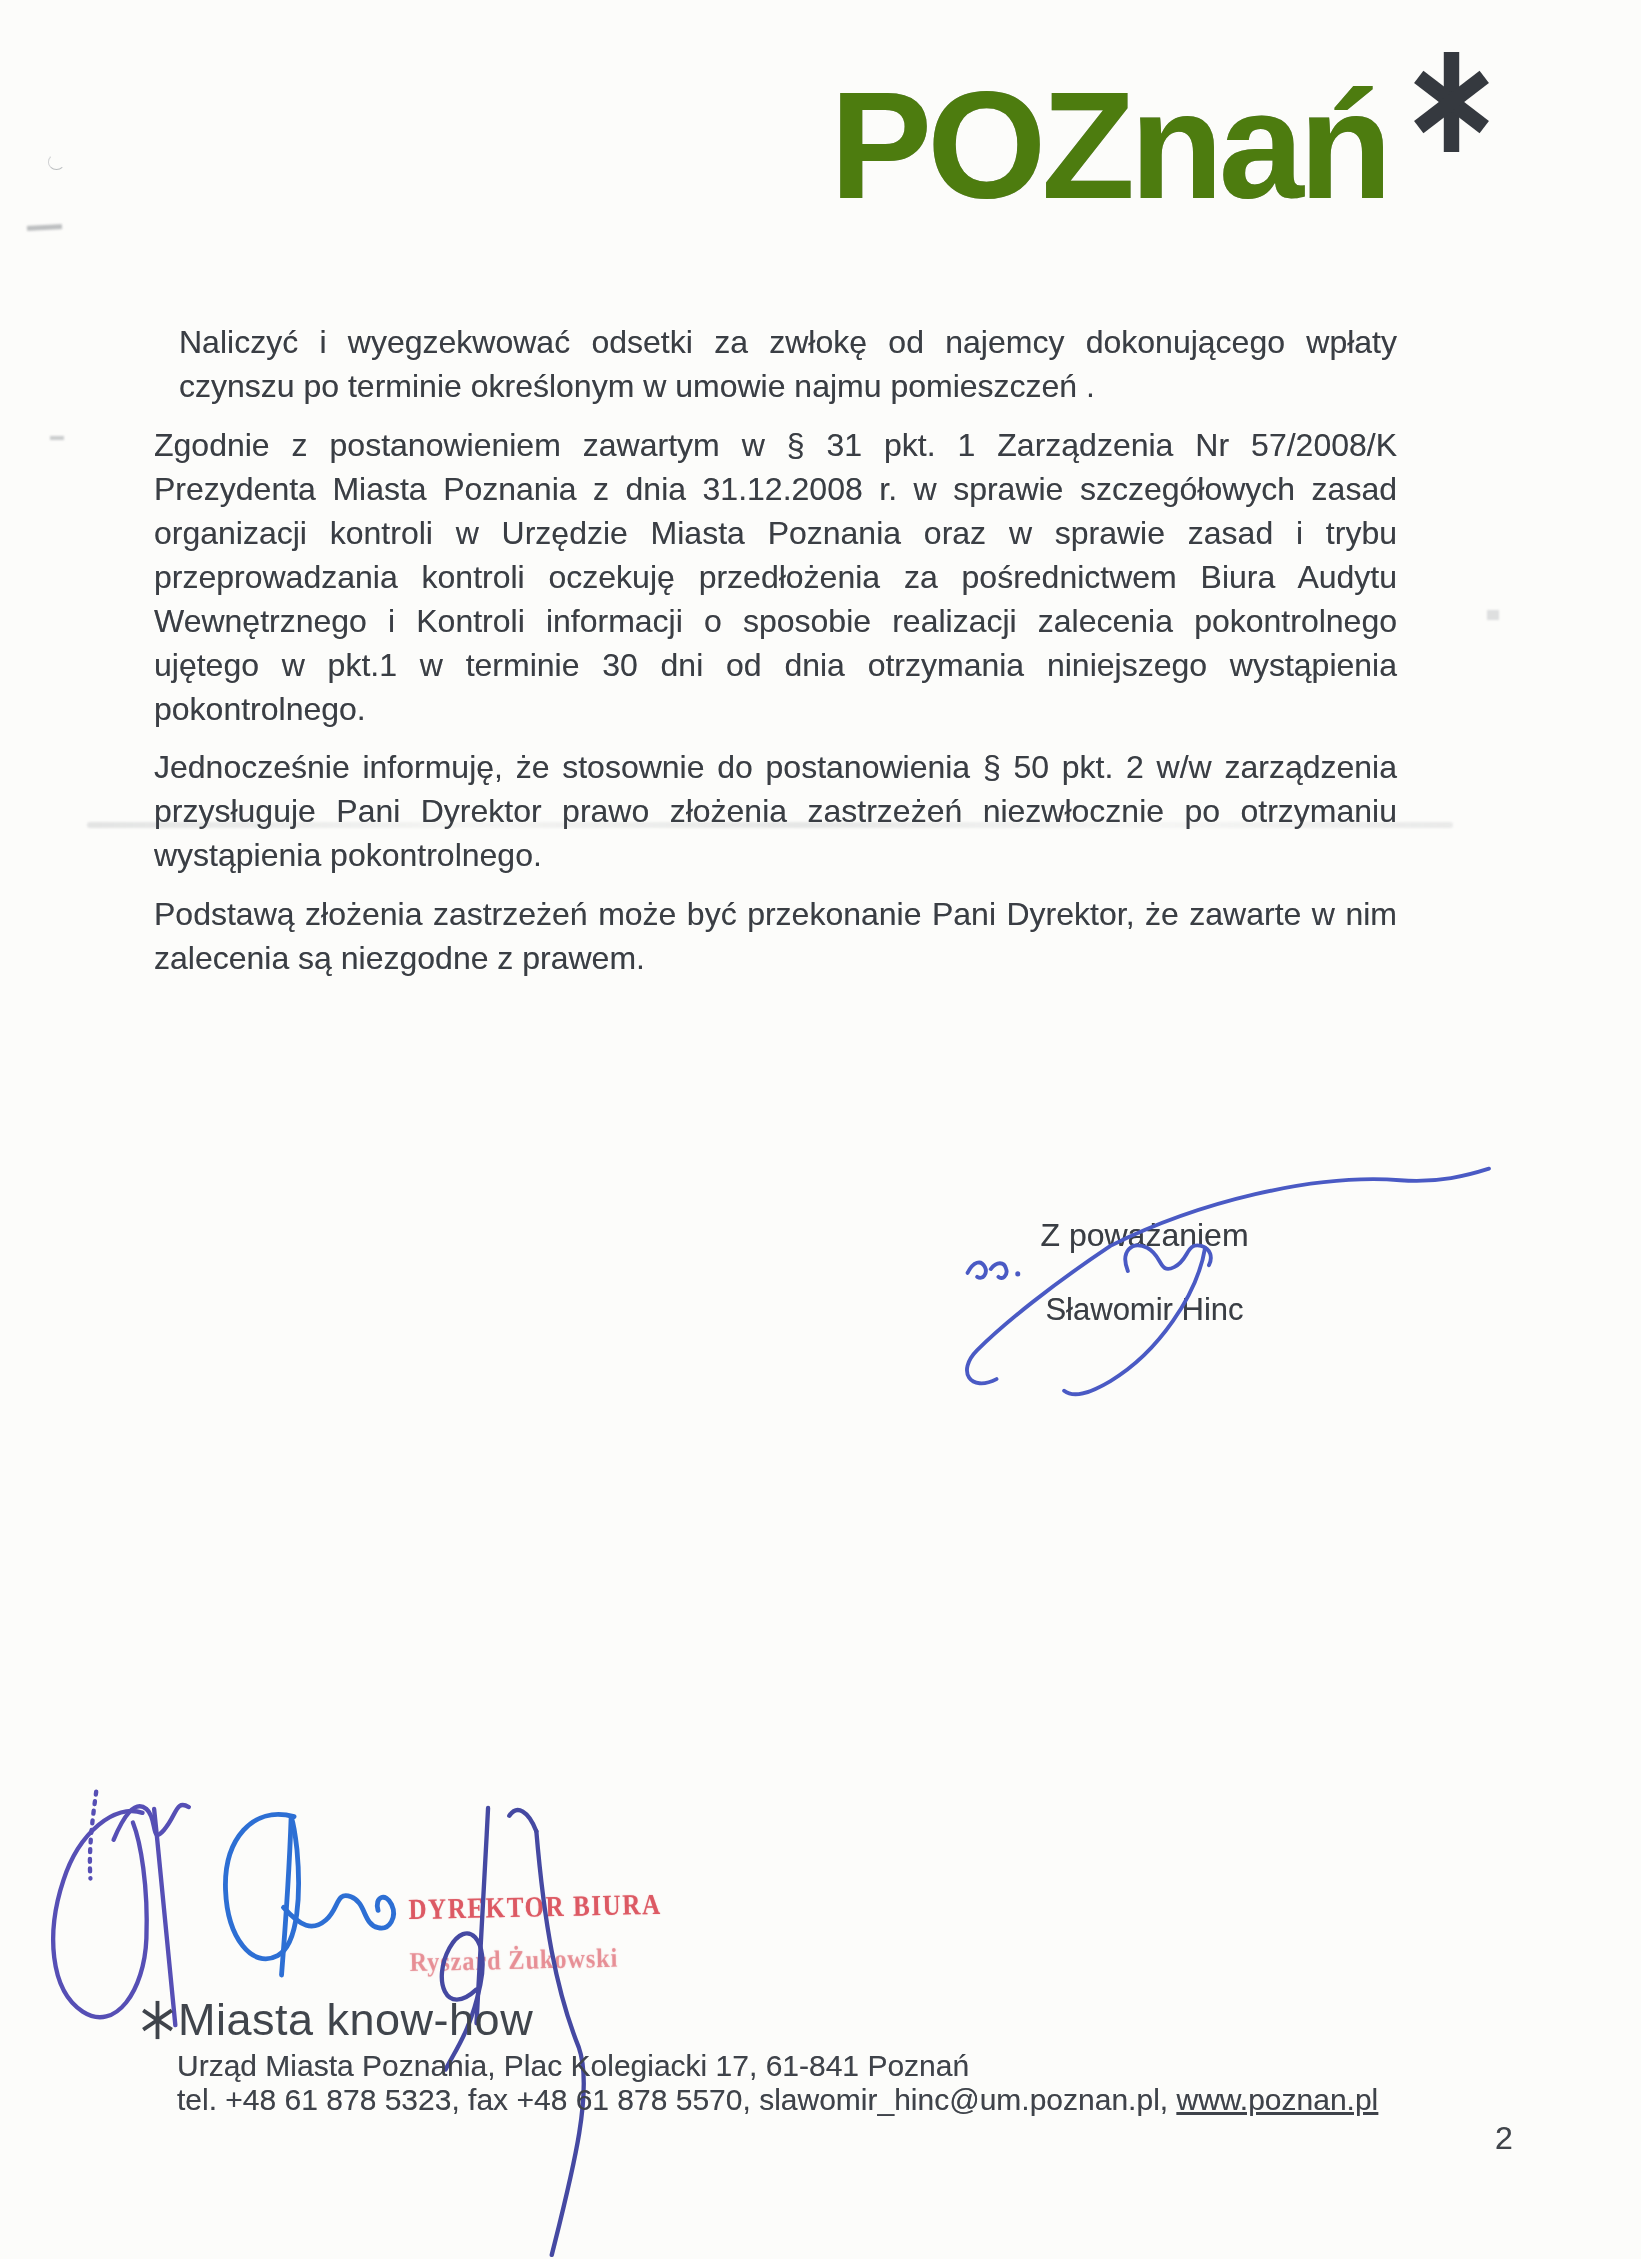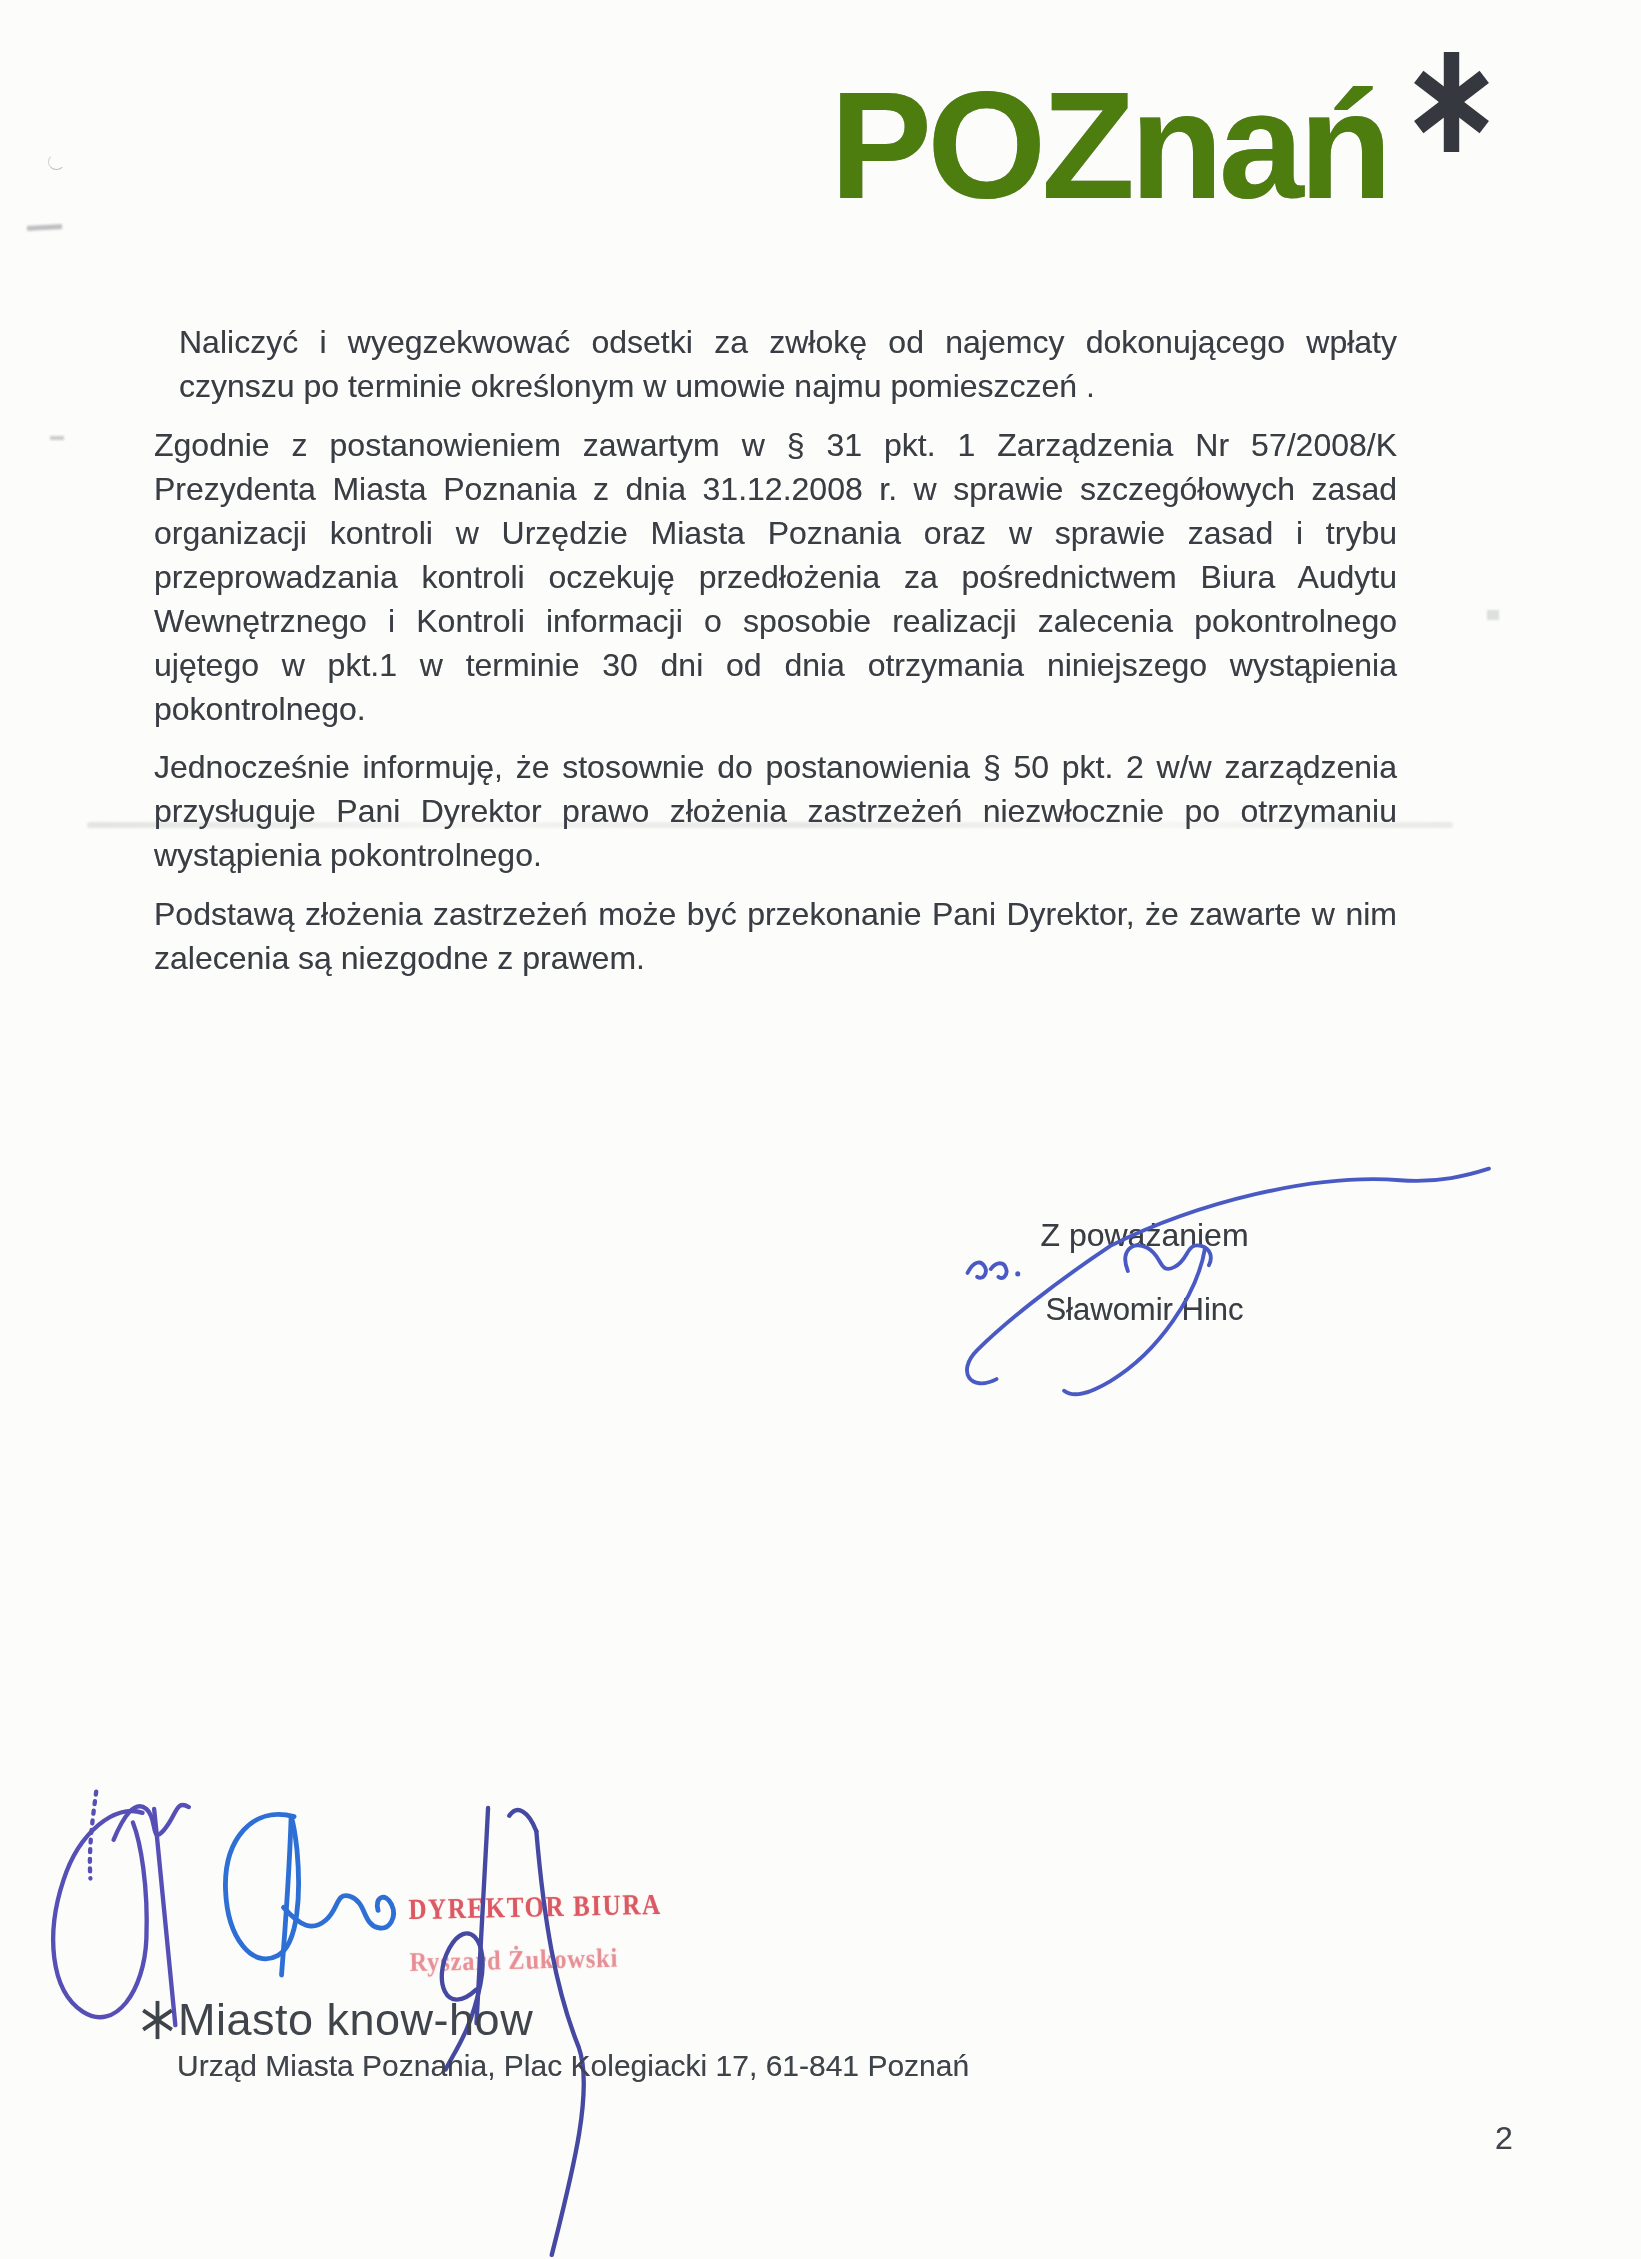--- a/index.html
+++ b/index.html
@@ -163,22 +163,23 @@
 
   <div class="brand-asterisk">
     <svg width="33" height="42" viewBox="0 0 34 44">
       <g stroke="#3f444b" stroke-width="4">
         <line x1="17" y1="2" x2="17" y2="42"></line>
         <line x1="2" y1="12" x2="32" y2="32"></line>
         <line x1="32" y1="12" x2="2" y2="32"></line>
       </g>
     </svg>
   </div>
-  <div class="brand-text">Miasto know-how</div>
+  <div class="brand-text">Miasta know-how</div>
 
   <div class="footer-lines ink">
     <div>Urząd Miasta Poznania, Plac Kolegiacki 17, 61-841 Poznań</div>
+    <div><span>tel. +48 61 878 5323, fax +48 61 878 5570, slawomir_hinc@um.poznan.pl, </span><span class="footer-website">www.poznan.pl</span></div>
   </div>
 
   <div class="page-number ink">2</div>
 
 </div>
 
 
 </body></html>

